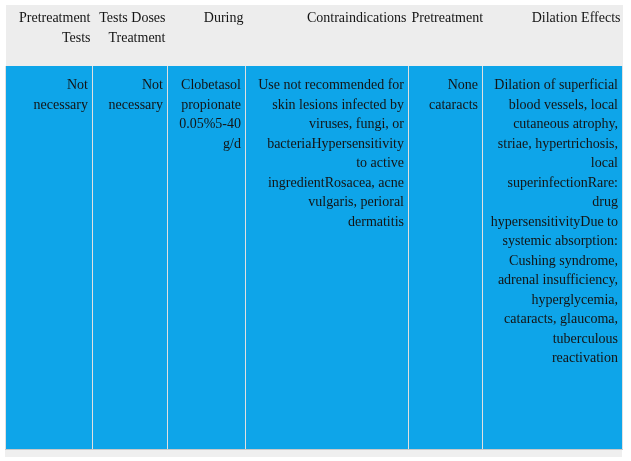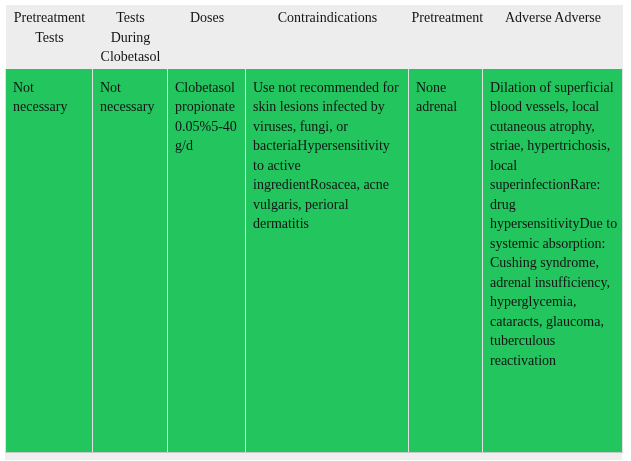--- a/index.html
+++ b/index.html
@@ -19,31 +19,31 @@
   table.drug-table {
     border-collapse: collapse;
     table-layout: fixed;
     width: 617px;
     margin: 5px 0 0 5px;
     font-size: 14px;
   }
   table.drug-table thead th {
     background: #ededed;
     font-weight: normal;
-    text-align: center;
+    text-align: right;
     vertical-align: top;
     padding: 3px 2px 2px 3px;
     line-height: 19.5px;
     height: 56px;
     border: none;
   }
   table.drug-table tbody td {
-    background: #22c55e;
+    background: #0ea5e9;
     vertical-align: top;
-    text-align: left;
+    text-align: right;
     padding: 9px 4px 0 7px;
     line-height: 19.5px;
     height: 374px;
     border-left: 1px solid #e0e0e0;
     border-right: 1px solid #e0e0e0;
     border-bottom: 1px solid #c9c9c9;
     overflow: hidden;
   }
   .col-1 { width: 87px; }
   .col-2 { width: 75px; }
@@ -67,32 +67,32 @@
       <col class="col-1">
       <col class="col-2">
       <col class="col-3">
       <col class="col-4">
       <col class="col-5">
       <col class="col-6">
     </colgroup>
     <thead>
       <tr>
         <th>Pretreatment Tests</th>
-        <th>Tests During Clobetasol</th>
-        <th>Doses</th>
+        <th>Tests Doses Treatment</th>
+        <th>During</th>
         <th>Contraindications</th>
         <th>Pretreatment</th>
-        <th>Adverse Adverse</th>
+        <th>Dilation Effects</th>
       </tr>
     </thead>
     <tbody>
       <tr>
         <td>Not necessary</td>
         <td>Not necessary</td>
         <td>Clobetasol propionate 0.05%5-40 g/d</td>
         <td>Use not recommended for skin lesions infected by viruses, fungi, or bacteriaHypersensitivity to active ingredientRosacea, acne vulgaris, perioral dermatitis</td>
-        <td>None adrenal</td>
+        <td>None cataracts</td>
         <td>Dilation of superficial blood vessels, local cutaneous atrophy, striae, hypertrichosis, local superinfectionRare: drug hypersensitivityDue to systemic absorption: Cushing syndrome, adrenal insufficiency, hyperglycemia, cataracts, glaucoma, tuberculous reactivation</td>
       </tr>
     </tbody>
   </table>
   <div class="next-row-strip"></div>
 </div>
 
 </body></html>

